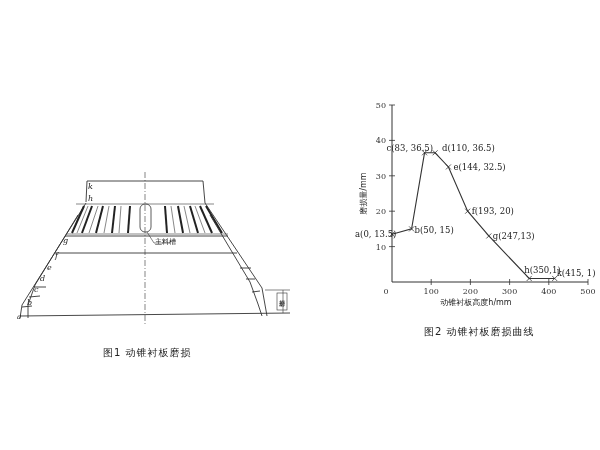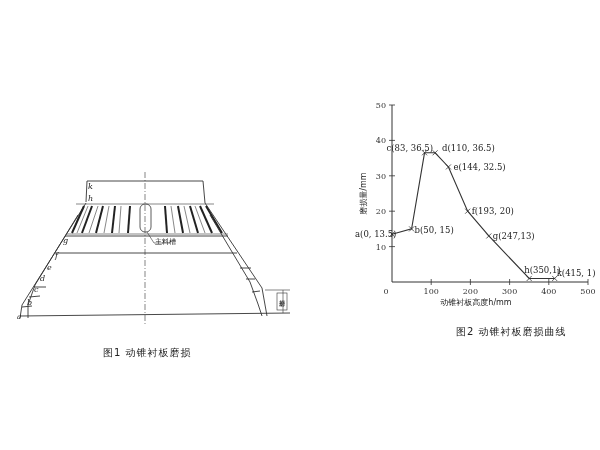--- a/index.html
+++ b/index.html
@@ -138,13 +138,13 @@
     <line x1="486.324" y1="238.48" x2="491.324" y2="233.48" stroke="#333" stroke-width="0.8"></line>
     <text x="492.824" y="238.98" text-anchor="start" class="lbl">g(247,13)</text>
     <line x1="526.7" y1="275.96" x2="531.7" y2="280.96" stroke="#333" stroke-width="0.8"></line>
     <line x1="526.7" y1="280.96" x2="531.7" y2="275.96" stroke="#333" stroke-width="0.8"></line>
     <text x="524.2" y="273.46" text-anchor="start" class="lbl">h(350,1)</text>
     <line x1="552.18" y1="275.96" x2="557.18" y2="280.96" stroke="#333" stroke-width="0.8"></line>
     <line x1="552.18" y1="280.96" x2="557.18" y2="275.96" stroke="#333" stroke-width="0.8"></line>
     <text x="556.68" y="276.46" text-anchor="start" class="lbl">k(415, 1)</text>
   </svg>
 
-<div class="cap" style="left:424px;top:325px;margin-left:32px;">图2 动锥衬板磨损曲线</div>
+<div class="cap" style="left:424px;top:325px;">图2 动锥衬板磨损曲线</div>
 
 </body></html>

